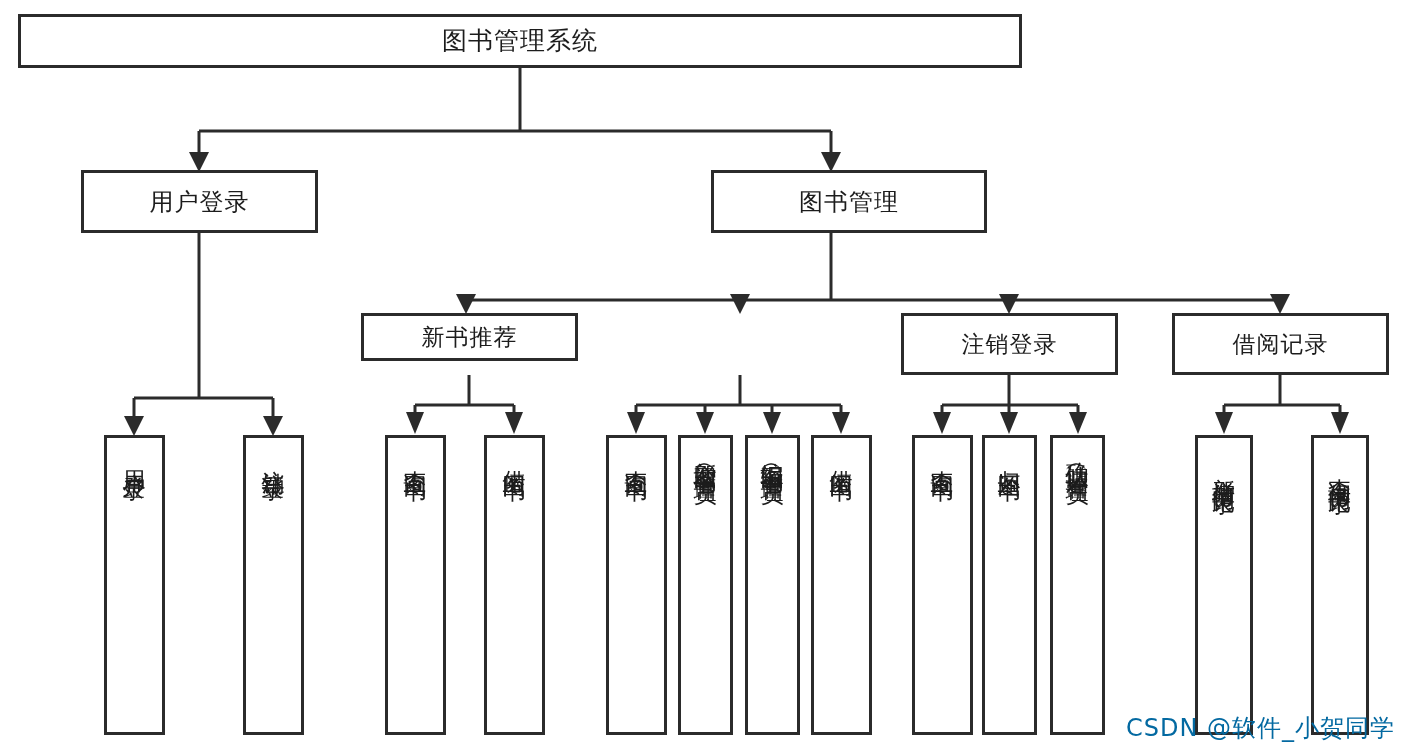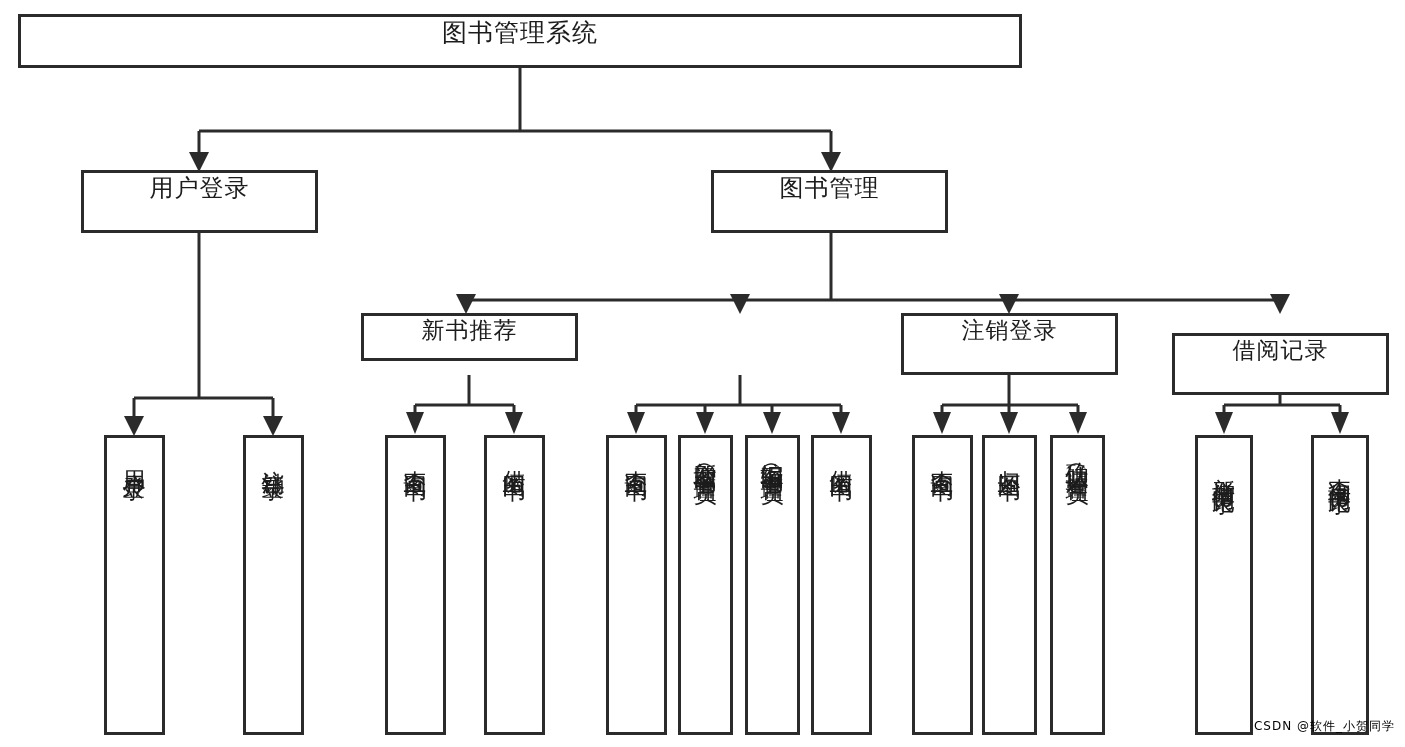--- a/index.html
+++ b/index.html
@@ -31,20 +31,21 @@
   }
   #wires polygon{ fill:#2b2b2b; }
 
   
   .node{
     position:absolute;
     box-sizing:border-box;
     background:#ffffff;
     border:3px solid #2b2b2b;
     display:flex;
+    align-items:center;
     justify-content:center;
     z-index:2;
   }
   .node .label{
     display:block;
     text-align:center;
     color:#1c1c1c;
     letter-spacing:1px;
     line-height:1.25;
     white-space:nowrap;
@@ -71,23 +72,23 @@
     line-height:1.05;
     white-space:normal;
     max-height:282px;
   }
   .node.leaf.tall .label{ max-height:272px; }
 
   
   #watermark{
     position:absolute;
     right:10px;
-    bottom:12px;
-    font-size:12px;
-    color:#000000;
+    bottom:3px;
+    font-size:24px;
+    color:#0369a1;
     letter-spacing:1px;
     z-index:3;
     white-space:nowrap;
     font-family:"DejaVu Sans","Liberation Sans",sans-serif;
   }
 </style>
 </head>
 <body>
 
 <div id="canvas">
@@ -169,34 +170,34 @@
   </svg>
 
   <div class="node root" style="left:18px; top:14px; width:1004px; height:54px;">
     <span class="label">图书管理系统</span>
   </div>
 
   <div class="node lvl2" style="left:81px; top:170px; width:237px; height:63px;">
     <span class="label">用户登录</span>
   </div>
 
-  <div class="node lvl2" style="left:711px; top:170px; width:237px; height:63px;">
+  <div class="node lvl2" style="left:711px; top:170px; width:276px; height:63px;">
     <span class="label">图书管理</span>
   </div>
 
   <div class="node lvl3" style="left:361px; top:313px; width:217px; height:48px;">
     <span class="label">新书推荐</span>
   </div>
 
 
   <div class="node lvl3" style="left:901px; top:313px; width:217px; height:62px;">
     <span class="label">注销登录</span>
   </div>
 
-  <div class="node lvl3" style="left:1172px; top:313px; width:217px; height:62px;margin-top:20px;">
+  <div class="node lvl3" style="left:1172px; top:313px; width:217px; height:62px;">
     <span class="label">借阅记录</span>
   </div>
 
   <div class="node leaf" style="left:104px; top:435px; width:61px; height:300px;">
     <span class="label">用户登录</span>
   </div>
 
   <div class="node leaf" style="left:243px; top:435px; width:61px; height:300px;">
     <span class="label">注销登录</span>
   </div>

